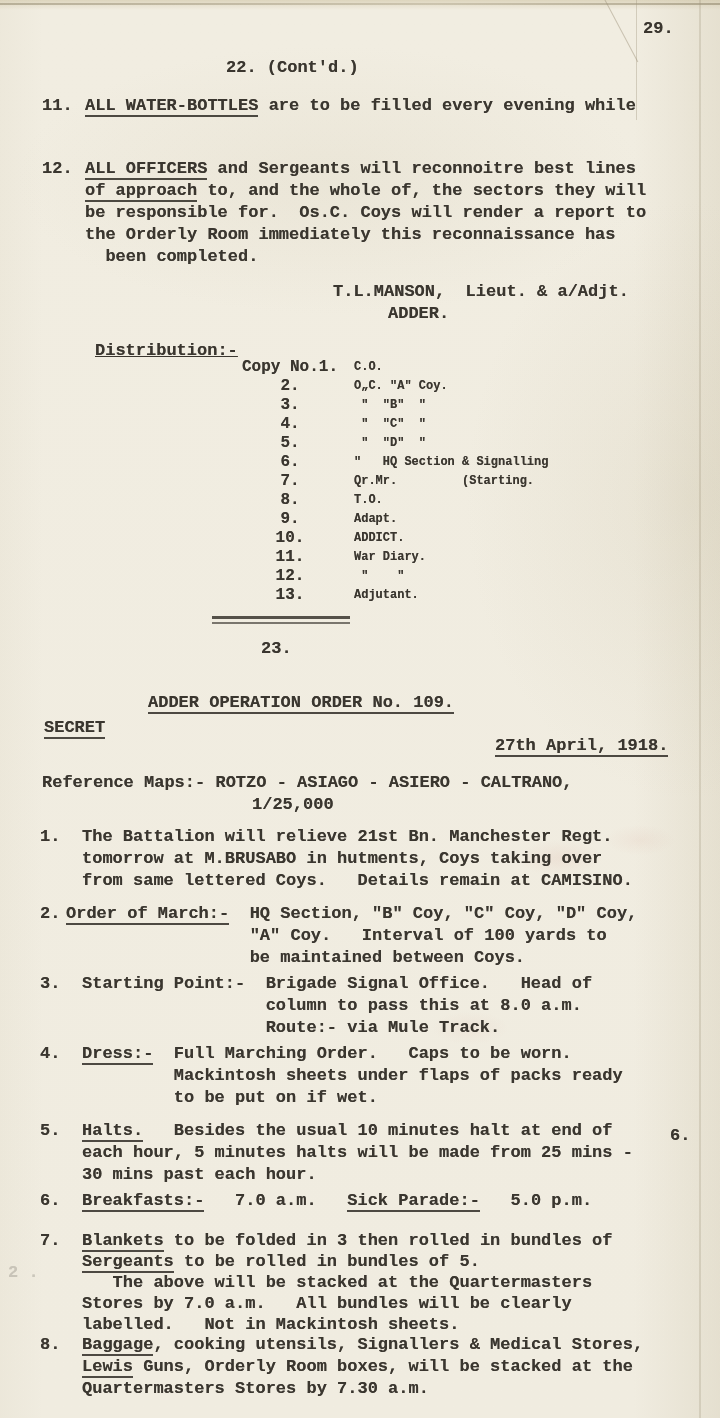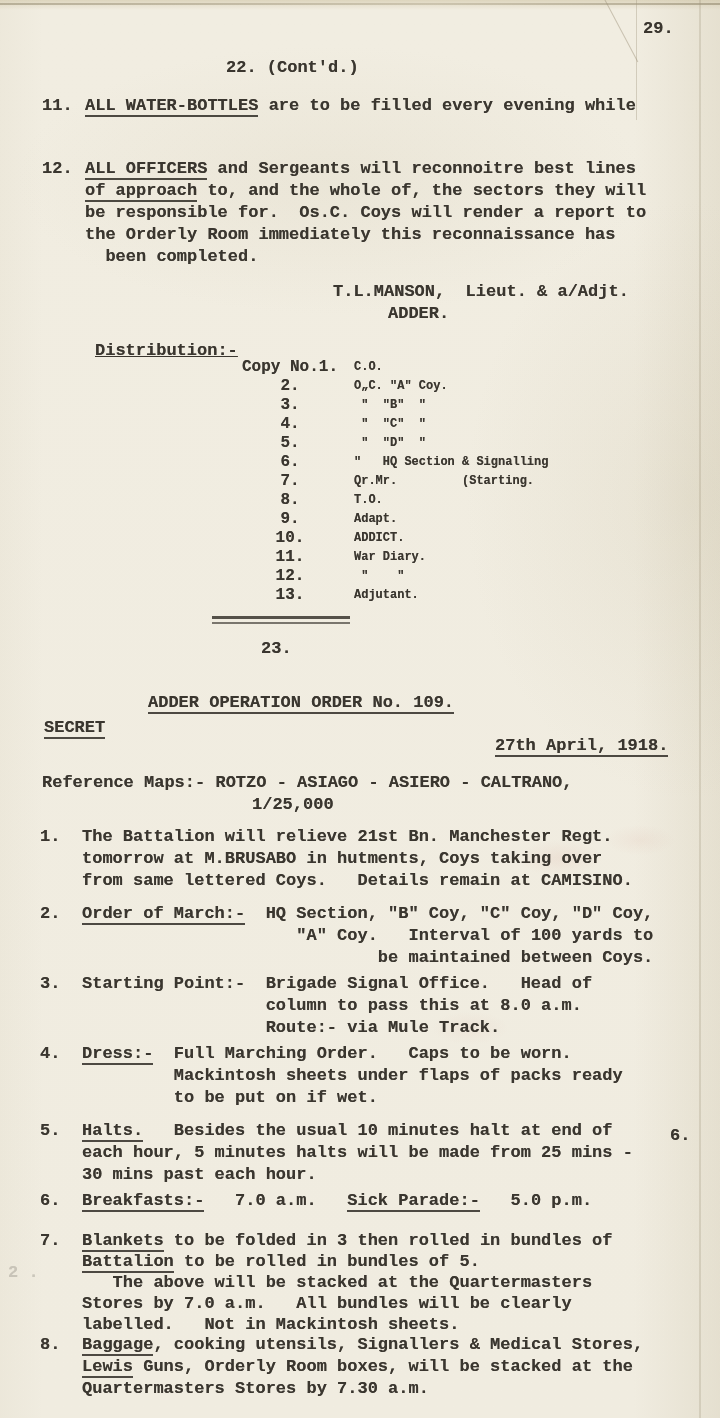--- a/index.html
+++ b/index.html
@@ -126,21 +126,21 @@
         <div class="ln"><span>1.</span></div>
       </div>
       <div class="tblock" style="left: 82px; top: 826px;">
         <div class="ln"><span>The Battalion will relieve 21st Bn. Manchester Regt.</span></div>
         <div class="ln"><span>tomorrow at M.BRUSABO in hutments, Coys taking over</span></div>
         <div class="ln"><span>from same lettered Coys.   Details remain at CAMISINO.</span></div>
       </div>
       <div class="tblock" style="left: 40px; top: 903px;">
         <div class="ln"><span>2.</span></div>
       </div>
-      <div class="tblock" style="left: 82px; top: 903px; text-align: right;">
+      <div class="tblock" style="left: 66px; top: 903px;">
         <div class="ln"><span class="u">Order of March:-</span><span>  HQ Section, "B" Coy, "C" Coy, "D" Coy,</span></div>
         <div class="ln"><span>                  "A" Coy.   Interval of 100 yards to</span></div>
         <div class="ln"><span>                  be maintained between Coys.</span></div>
       </div>
       <div class="tblock" style="left: 40px; top: 973px;">
         <div class="ln"><span>3.</span></div>
       </div>
       <div class="tblock" style="left: 82px; top: 973px;">
         <div class="ln"><span>Starting Point:-  Brigade Signal Office.   Head of</span></div>
         <div class="ln"><span>                  column to pass this at 8.0 a.m.</span></div>
@@ -169,21 +169,21 @@
         <div class="ln"><span>6.</span></div>
       </div>
       <div class="tblock" style="left: 82px; top: 1190px;">
         <div class="ln"><span class="u">Breakfasts:-</span><span>   7.0 a.m.   </span><span class="u">Sick Parade:-</span><span>   5.0 p.m.</span></div>
       </div>
       <div class="tblock" style="left: 40px; top: 1230px;">
         <div class="ln"><span>7.</span></div>
       </div>
       <div class="tblock" style="left: 82px; top: 1230px; line-height: 21px;">
         <div class="ln"><span class="u">Blankets</span><span> to be folded in 3 then rolled in bundles of</span></div>
-        <div class="ln"><span class="u">Battalion</span><span> to be rolled in bundles of 5.</span></div>
+        <div class="ln"><span class="u">Sergeants</span><span> to be rolled in bundles of 5.</span></div>
         <div class="ln"><span>   The above will be stacked at the Quartermasters</span></div>
         <div class="ln"><span>Stores by 7.0 a.m.   All bundles will be clearly</span></div>
         <div class="ln"><span>labelled.   Not in Mackintosh sheets.</span></div>
       </div>
       <div class="tblock" style="left: 8px; top: 1262px; opacity: 0.2;">
         <div class="ln"><span>2 .</span></div>
       </div>
       <div class="tblock" style="left: 40px; top: 1334px;">
         <div class="ln"><span>8.</span></div>
       </div>

